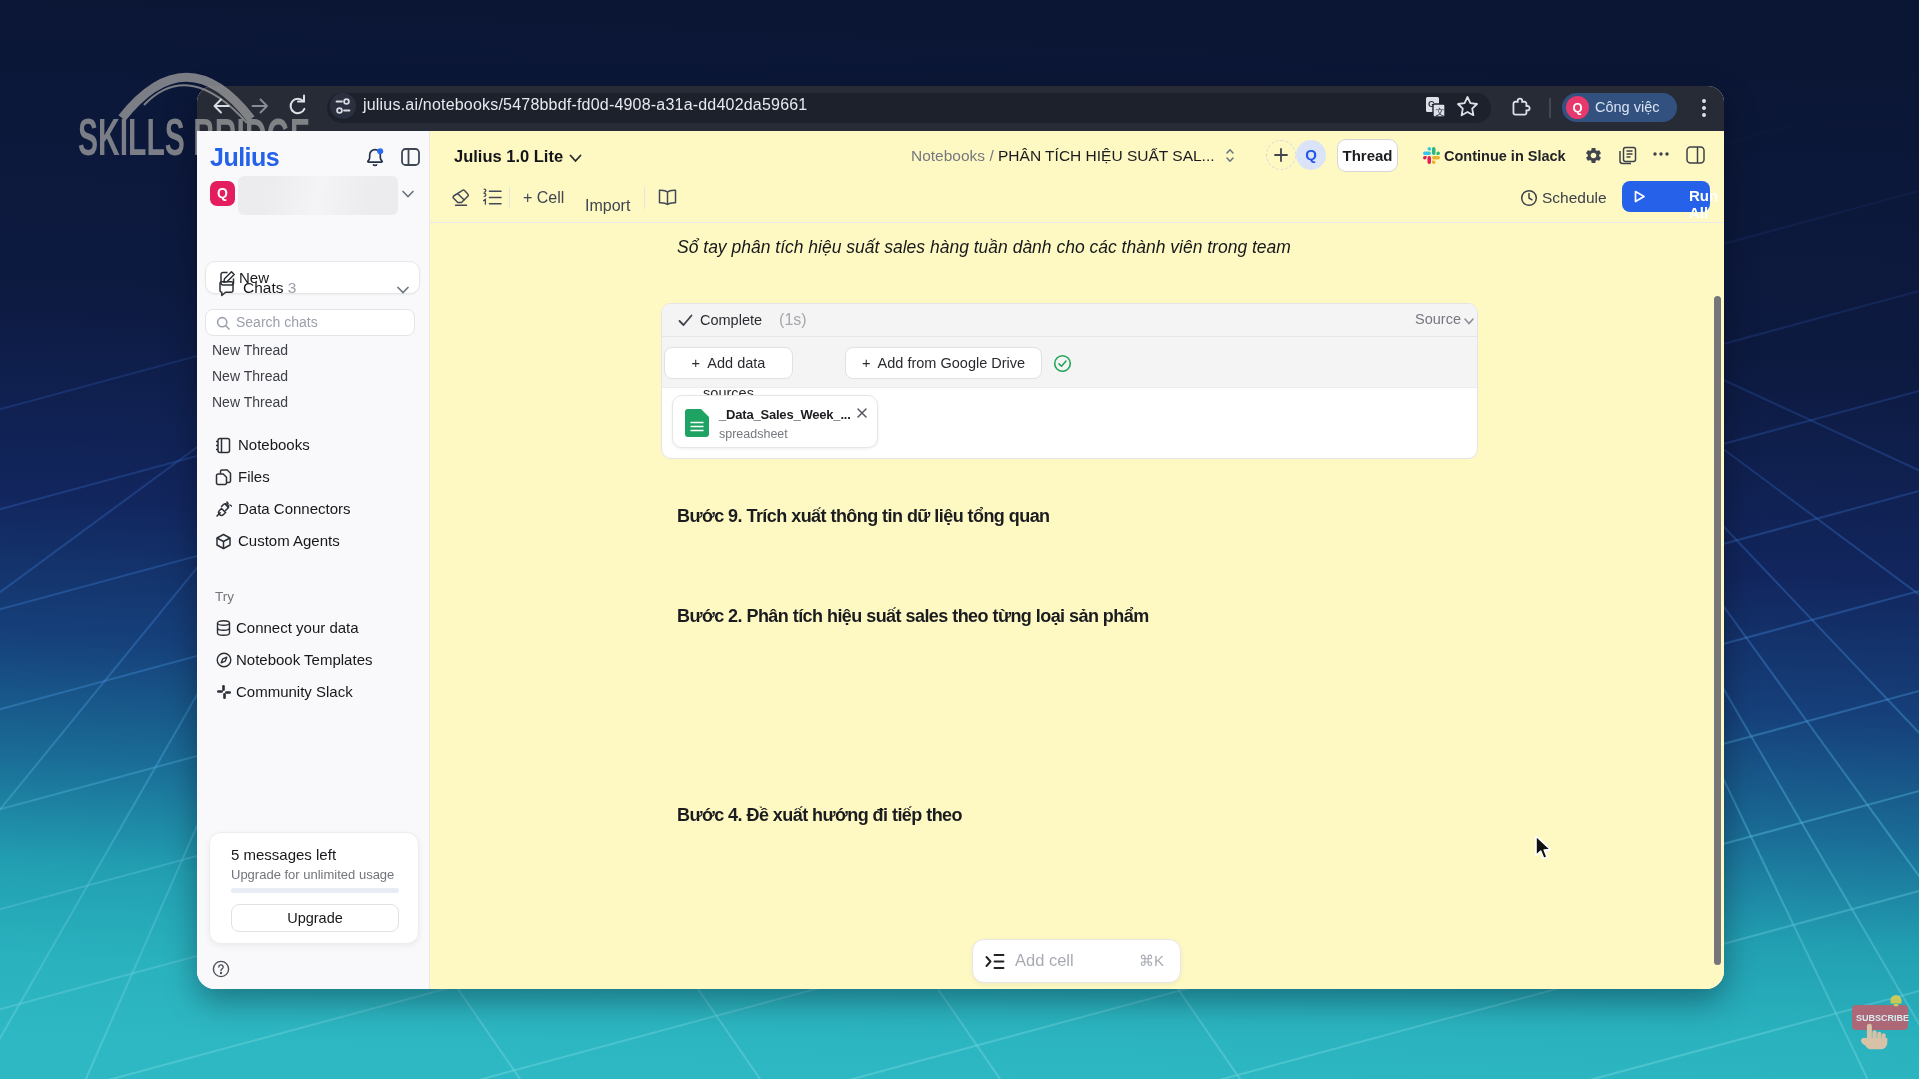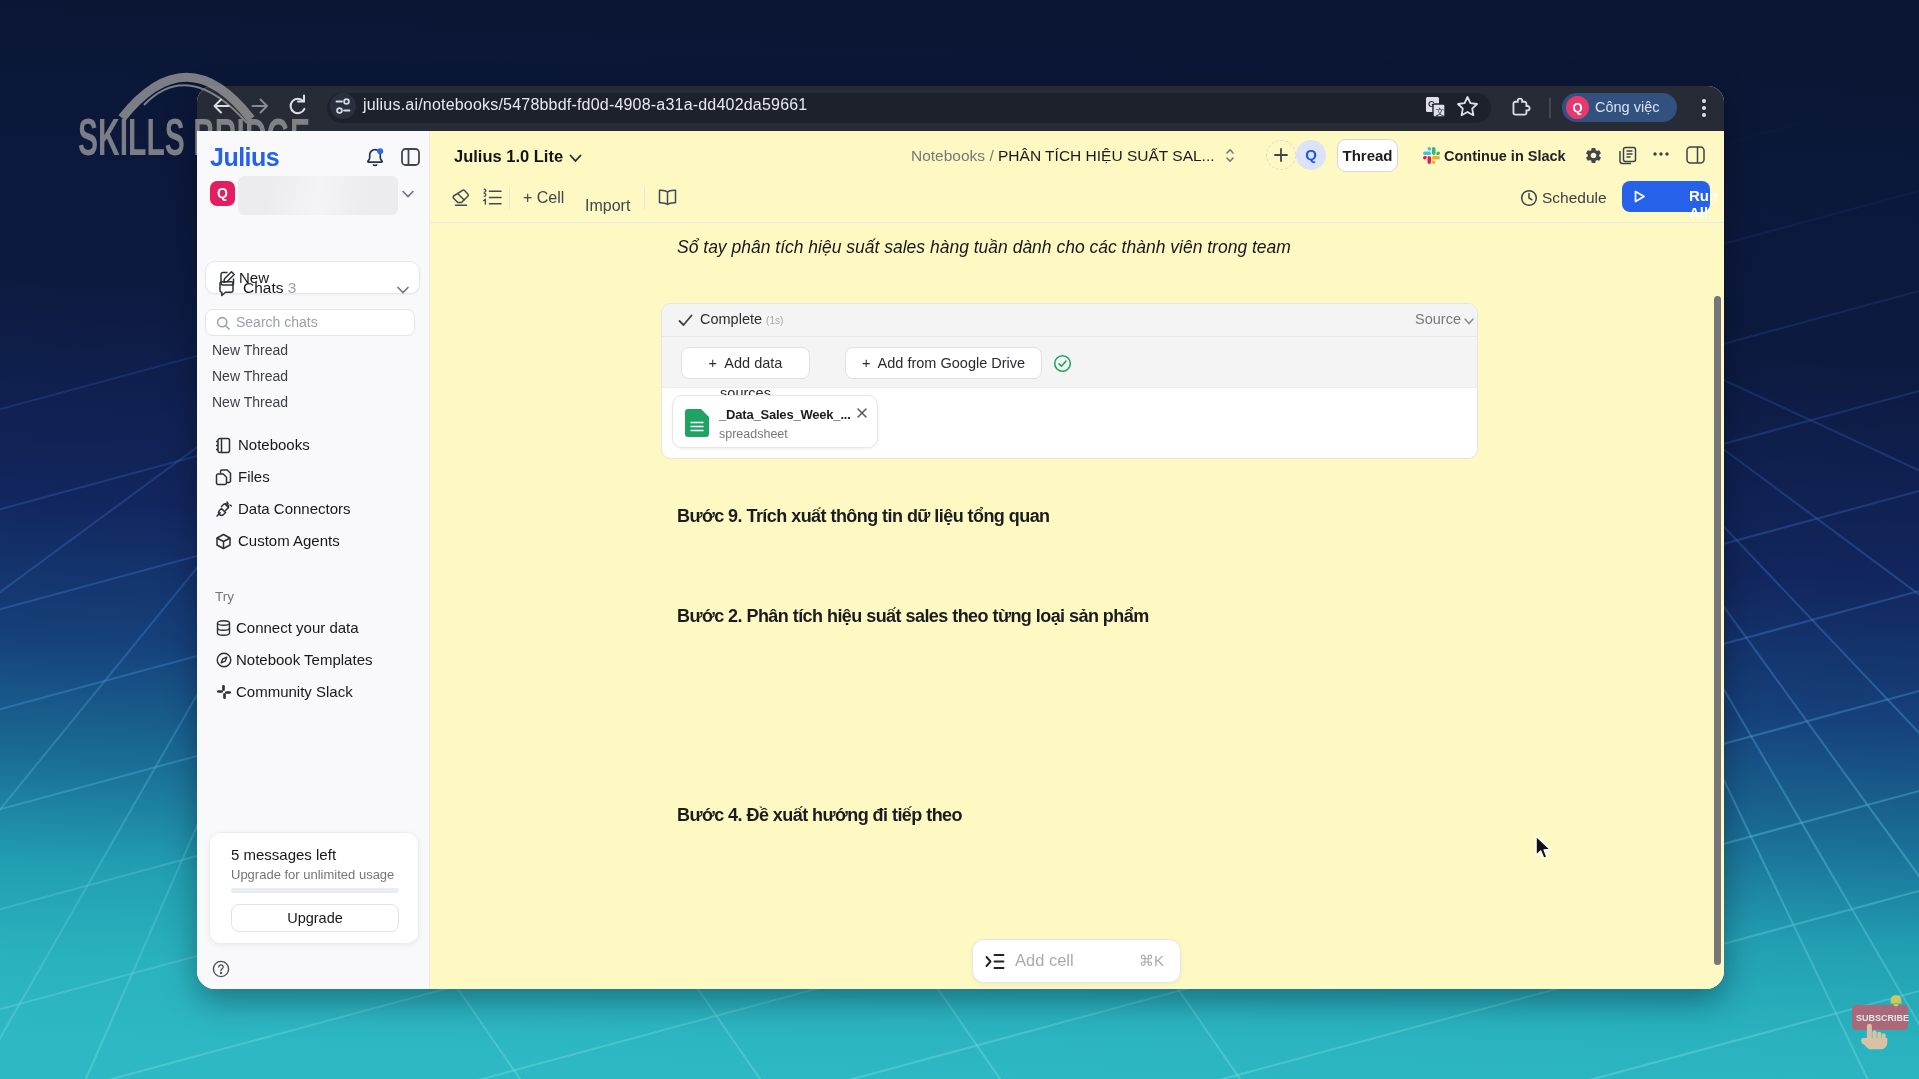--- a/index.html
+++ b/index.html
@@ -356,26 +356,26 @@
       <div id="hr1"></div>
       <div id="intro">Sổ tay phân tích hiệu suất sales hàng tuần dành cho các thành viên trong team</div>
 
       <div id="card">
         <div id="cardtop">
             <div id="cardhdr"></div>
           </div>
         <svg class="abs" style="left:16px;top:10px" width="15" height="13" viewBox="0 0 15 13">
             <path d="M1.5 7 L5.5 11 L13.5 1.5" stroke="#3f4249" stroke-width="1.8" fill="none" stroke-linecap="round" stroke-linejoin="round"></path>
           </svg>
-        <div class="abs" style="left:38px;top:7px;font-size:14.5px;color:#2a2b30;">Complete <span style="font-size:10px;color:#a6a6ad;">(1s)</span></div>
+        <div class="abs" style="left:38px;top:7px;font-size:14.5px;color:#2a2b30;">Complete <span style="font-size:16px;color:#a6a6ad;margin-left:13px;">(1s)</span></div>
         <div class="abs" style="left:753px;top:7px;font-size:14.5px;color:#75787f;">Source</div>
         <svg class="abs" style="left:801px;top:13px" width="12" height="9" viewBox="0 0 12 9">
             <path d="M2 2 L6 6.5 L10 2" stroke="#8a8d94" stroke-width="1.5" fill="none" stroke-linecap="round"></path>
           </svg>
-        <div class="cbtn" style="left:19px;width:129px;">+&nbsp; Add data sources</div>
+        <div class="cbtn" style="left:2px;width:129px;">+&nbsp; Add data sources</div>
         <div class="cbtn" style="left:183px;width:197px;">+&nbsp; Add from Google Drive</div>
         <svg class="abs" style="left:391px;top:50px" width="19" height="19" viewBox="0 0 19 19" fill="none" stroke="#21a65a" stroke-width="1.6">
           <circle cx="9.5" cy="9.5" r="7.8"></circle>
           <path d="M6 9.8 L8.5 12.2 L13 7" stroke-linecap="round" stroke-linejoin="round"></path>
         </svg>
       </div>
       <div id="chipf">
         <svg class="abs" style="left:12px;top:13px" width="24" height="28" viewBox="0 0 24 28">
           <path d="M3 0 h13 l8 8 v17 a3 3 0 0 1 -3 3 H3 a3 3 0 0 1 -3-3 V3 a3 3 0 0 1 3-3 Z" fill="#1ea362"></path>
           <g stroke="#fff" stroke-width="1.6">

